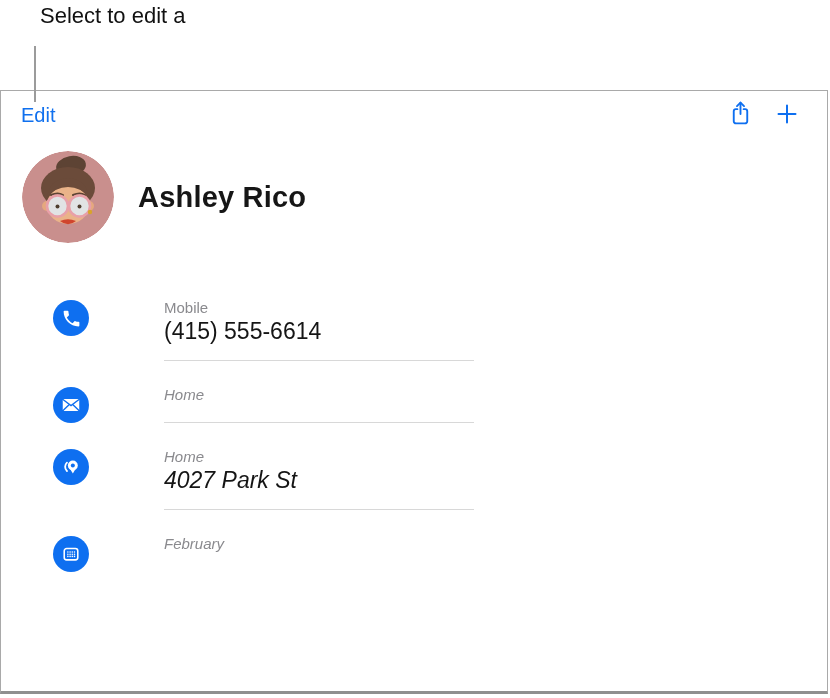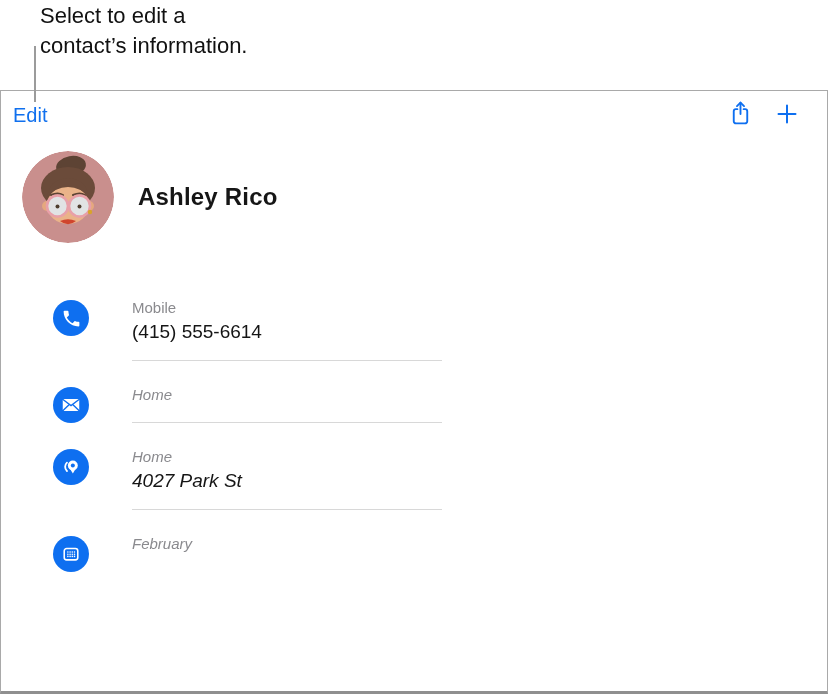--- a/index.html
+++ b/index.html
@@ -9,51 +9,50 @@
 
   
   .callout { position:absolute; left:40px; top:1px; font-size:22px; line-height:30px; color:#111; }
   .callout-line { position:absolute; left:34px; top:46px; width:2px; height:56px; background:#9b9b9b; z-index:5; }
 
   
   .app-window { position:absolute; left:0; top:90px; width:828px; height:604px;
                 background:#fff; border:1px solid #a9a9a9; border-bottom:3px solid #8f8f8f; }
 
   .window-header { display:flex; justify-content:space-between; align-items:center;
-                   padding:11px 27px 0 12px; }
+                   padding:11px 27px 0 20px; }
   .edit-link { font-size:20px; color:#1070ee; cursor:pointer; }
   .header-actions { display:flex; align-items:center; gap:21px; }
   .icon-btn { width:26px; height:26px; display:flex; align-items:center; justify-content:center; cursor:pointer; background:none; border:none; }
 
   
   .profile { display:flex; align-items:center; margin:23px 0 0 21px; }
   .avatar { width:92px; height:92px; border-radius:50%; overflow:hidden; flex:none; }
-  .contact-name { margin-left:24px; font-size:24px; font-weight:700; letter-spacing:0.2px; color:#161616; }
+  .contact-name { margin-left:24px; font-size:29px; font-weight:700; letter-spacing:0.2px; color:#161616; }
 
   
   .fields { margin-top:53px; }
   .field-row { display:flex; align-items:flex-start; }
   .field-row + .field-row { margin-top:22px;font-style:italic; }
   .field-icon { width:36px; height:36px; border-radius:50%; background:#0e6ff0;
                 margin-left:52px; margin-top:4px; flex:none;
                 display:flex; align-items:center; justify-content:center; }
-  .field-text { margin-left:43px; }
+  .field-text { margin-left:75px; }
   .field-label { font-size:15px; line-height:23px; color:#8a8a8e; }
-  .value-line { font-size:19px; line-height:25px; color:#151515; }
+  .value-line { font-size:23px; line-height:25px; color:#151515; }
   .value-line:empty { display:none; }
   .divider { width:310px; height:1px; background:#d8d8d8; margin-top:16px; }
 </style>
 </head>
 <body>
 
 <div class="stage">
 
   <div class="callout">
     <div>Select to edit a</div>
-    <div>contact’s information.</div>
   </div>
   <div class="callout-line"></div>
 
   <div class="app-window">
 
     <div class="window-header">
       <span class="edit-link">Edit</span>
       <span class="header-actions">
         <button class="icon-btn">
           <span>

